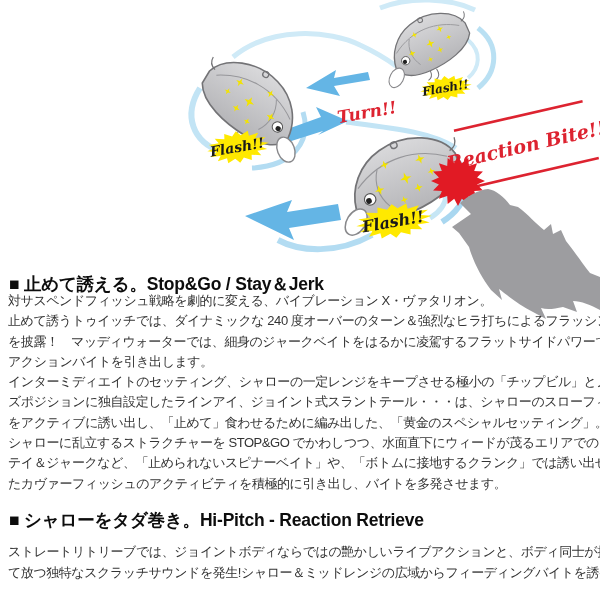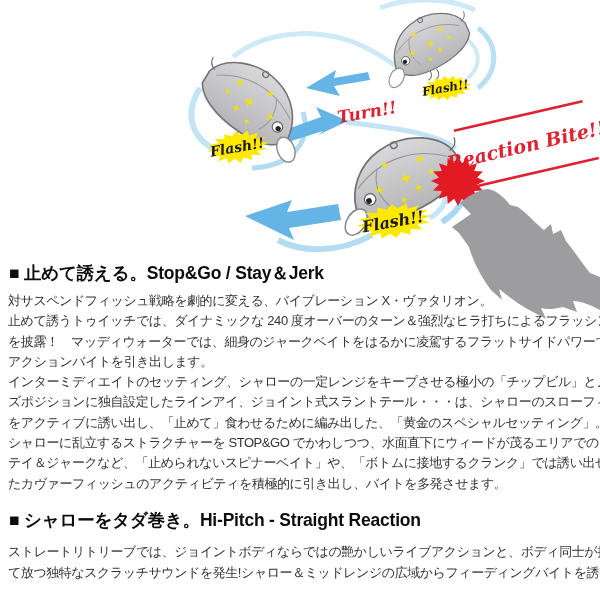--- a/index.html
+++ b/index.html
@@ -5,21 +5,21 @@
   html,body{margin:0;padding:0;background:#fff;}
   .page{
     position:relative;width:600px;height:600px;background:#ffffff;overflow:hidden;
     font-family:"Liberation Sans","DejaVu Sans",sans-serif;
   }
   .illust{position:absolute;left:0;top:0;width:600px;height:340px;z-index:0;}
   .sec-heading{
     position:absolute;left:9px;z-index:2;color:#0d0d0d;font-size:17.5px;font-weight:bold;
     white-space:nowrap;letter-spacing:-0.2px;
   }
-  #sec1-heading{top:261px;}
+  #sec1-heading{top:272px;}
   #sec2-heading{top:508px;}
   .body-text{
     position:absolute;left:8px;z-index:2;color:#333;font-size:13px;line-height:20.3px;
     letter-spacing:-0.45px;
   }
   #sec1-body{top:291px;}
   #sec2-body{top:541px;line-height:21px;}
   .jp-line{white-space:nowrap;}
   .script-txt{font-family:"DejaVu Serif","Liberation Serif",serif;font-style:italic;font-weight:bold;}
 </style>
@@ -120,19 +120,19 @@
     <div class="jp-line">を披露！　マッディウォーターでは、細身のジャークベイトをはるかに凌駕するフラットサイドパワーでリ</div>
     <div class="jp-line">アクションバイトを引き出します。</div>
     <div class="jp-line">インターミディエイトのセッティング、シャローの一定レンジをキープさせる極小の「チップビル」とノー</div>
     <div class="jp-line">ズポジションに独自設定したラインアイ、ジョイント式スラントテール・・・は、シャローのスローフィッシュ</div>
     <div class="jp-line">をアクティブに誘い出し、「止めて」食わせるために編み出した、「黄金のスペシャルセッティング」。</div>
     <div class="jp-line">シャローに乱立するストラクチャーを STOP&amp;GO でかわしつつ、水面直下にウィードが茂るエリアでのス</div>
     <div class="jp-line">テイ＆ジャークなど、「止められないスピナーベイト」や、「ボトムに接地するクランク」では誘い出せなかっ</div>
     <div class="jp-line">たカヴァーフィッシュのアクティビティを積極的に引き出し、バイトを多発させます。</div>
   </div>
 
-  <div class="sec-heading" id="sec2-heading">■ シャローをタダ巻き。Hi-Pitch - Straight Reaction</div>
+  <div class="sec-heading" id="sec2-heading">■ シャローをタダ巻き。Hi-Pitch - Reaction Retrieve</div>
   <div class="body-text" id="sec2-body">
     <div class="jp-line">ストレートリトリーブでは、ジョイントボディならではの艶かしいライブアクションと、ボディ同士が接触し</div>
     <div class="jp-line">て放つ独特なスクラッチサウンドを発生!シャロー＆ミッドレンジの広域からフィーディングバイトを誘発。</div>
   </div>
 
 </div>
 
 </body></html>

